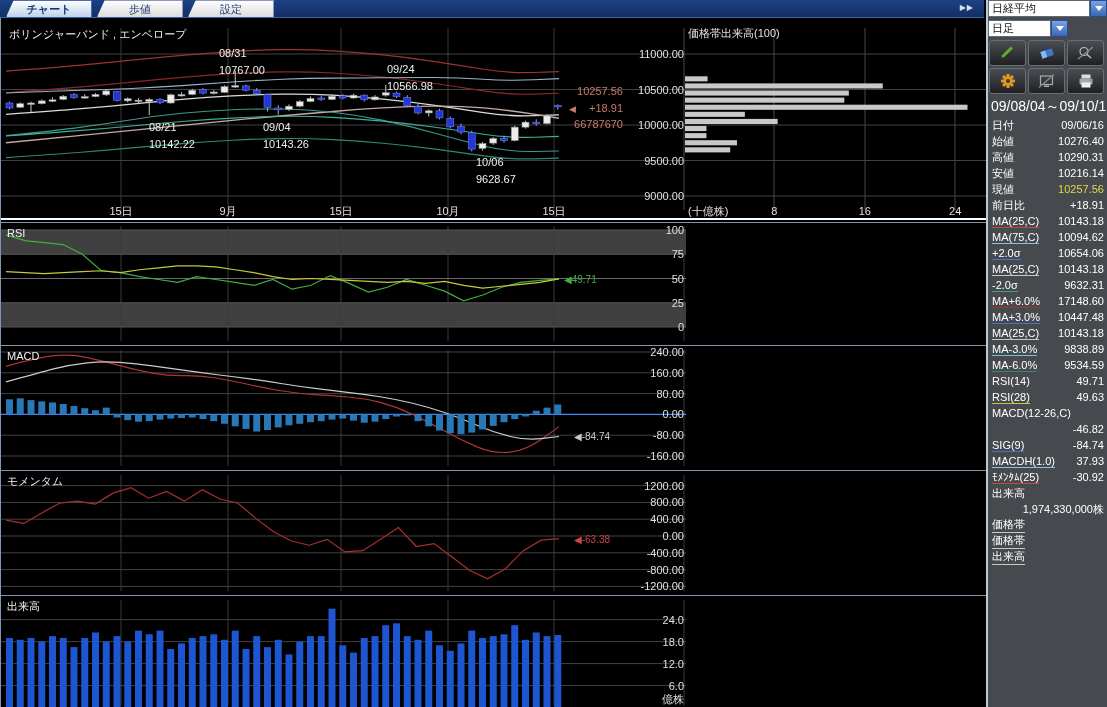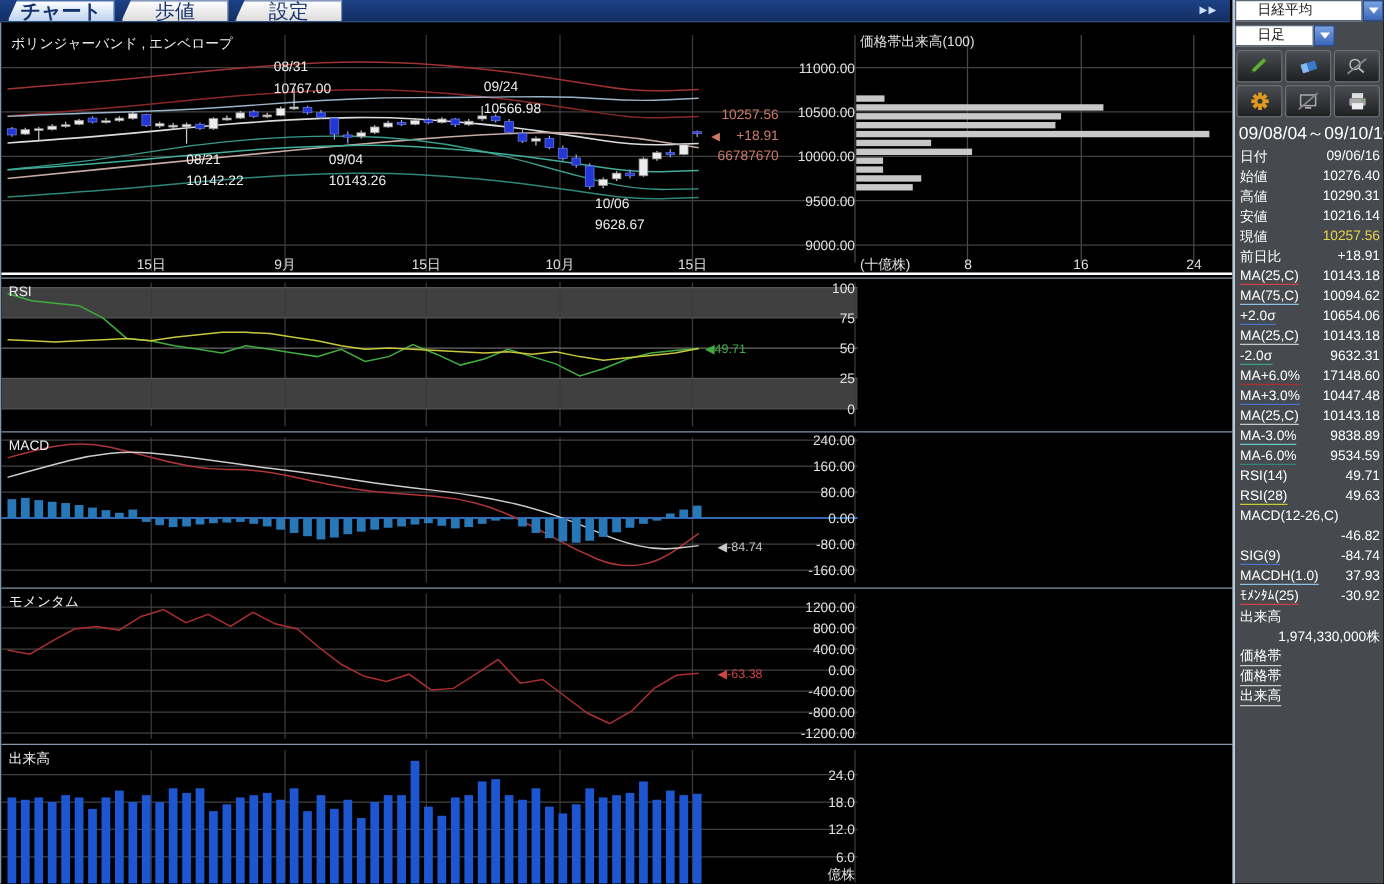--- a/index.html
+++ b/index.html
@@ -5,38 +5,38 @@
   * { margin:0; padding:0; box-sizing:border-box; }
   html,body { background:#000; }
   body { font-family:"Liberation Sans","DejaVu Sans",sans-serif; }
   #app { position:relative; width:1107px; height:707px; background:#000; overflow:hidden; }
 
   
   #topbar { position:absolute; left:0; top:0; width:984px; height:18px;
             background:linear-gradient(#1d4186,#132f63); border-bottom:1px solid #3f62a0;
             display:flex; align-items:flex-end; }
   .tab { height:17px; line-height:17px; width:86px; margin-right:5px; text-align:center;
-         font-size:16px; color:#14336e; cursor:default;
+         font-size:11px; color:#14336e; cursor:default;
          clip-path:polygon(9% 0,100% 0,100% 100%,0 100%);
          background:linear-gradient(#fdfdfd,#dcdcdc); border:1px solid #8899bb; border-bottom:none; }
   .tab:first-child { margin-left:6px; }
   .tab.active { background:linear-gradient(#fdfeff,#bcd2ee); font-weight:bold; border-color:#4a6ea9; }
   #expand { position:absolute; right:10px; top:3px; color:#cfe0f5; font-size:8px; letter-spacing:1px; }
 
   
   #chartwrap { position:absolute; left:0; top:18px; width:986px; height:689px; background:#000;
                border-left:1px solid #7e96ae; }
   #chart { position:absolute; left:0; top:0; }
 
   
   #sidebar { position:absolute; left:986px; top:0; width:121px; height:707px;
              background:#46494d; border-left:2px solid #b8cada; }
   .selrow { display:flex; height:17px; }
   .selbox { background:#fff; border:1px solid #5a6a7a; color:#111; font-size:11px;
-            line-height:15px; padding-left:17px; flex:1; white-space:nowrap; overflow:hidden; }
+            line-height:15px; padding-left:3px; flex:1; white-space:nowrap; overflow:hidden; }
   .ddbtn { width:17px; background:linear-gradient(#7aa4e4,#3a66b8); border:1px solid #2a4a88;
            display:flex; align-items:center; justify-content:center; cursor:pointer; }
   .ddbtn i { width:0; height:0; border:4px solid transparent; border-top:5px solid #fff; margin-top:4px; }
   #period-row { margin-top:3px; width:80px; }
   #tools { display:grid; grid-template-columns:repeat(3,37px); grid-auto-rows:26px; gap:2px;
            padding:3px 0 2px 1px; }
   .toolbtn { background:linear-gradient(#4a4d52,#1e2022); border:1px solid #6a6d72; border-radius:3px;
              display:flex; align-items:center; justify-content:center; cursor:pointer; }
   #daterange { color:#fff; font-size:14px; padding:2px 2px 1px 3px; white-space:nowrap; }
   #rows { }

